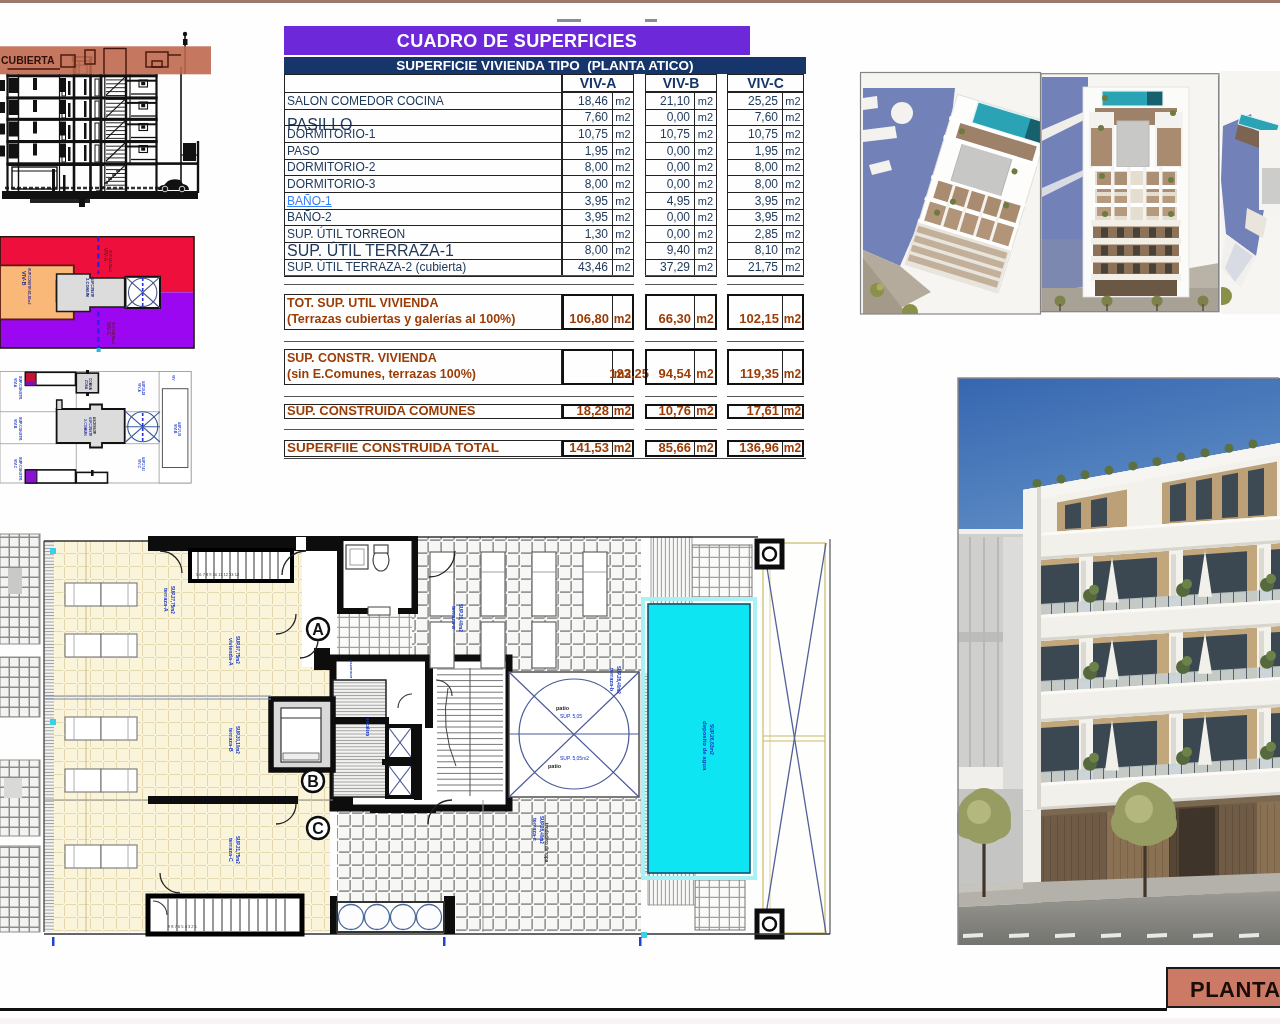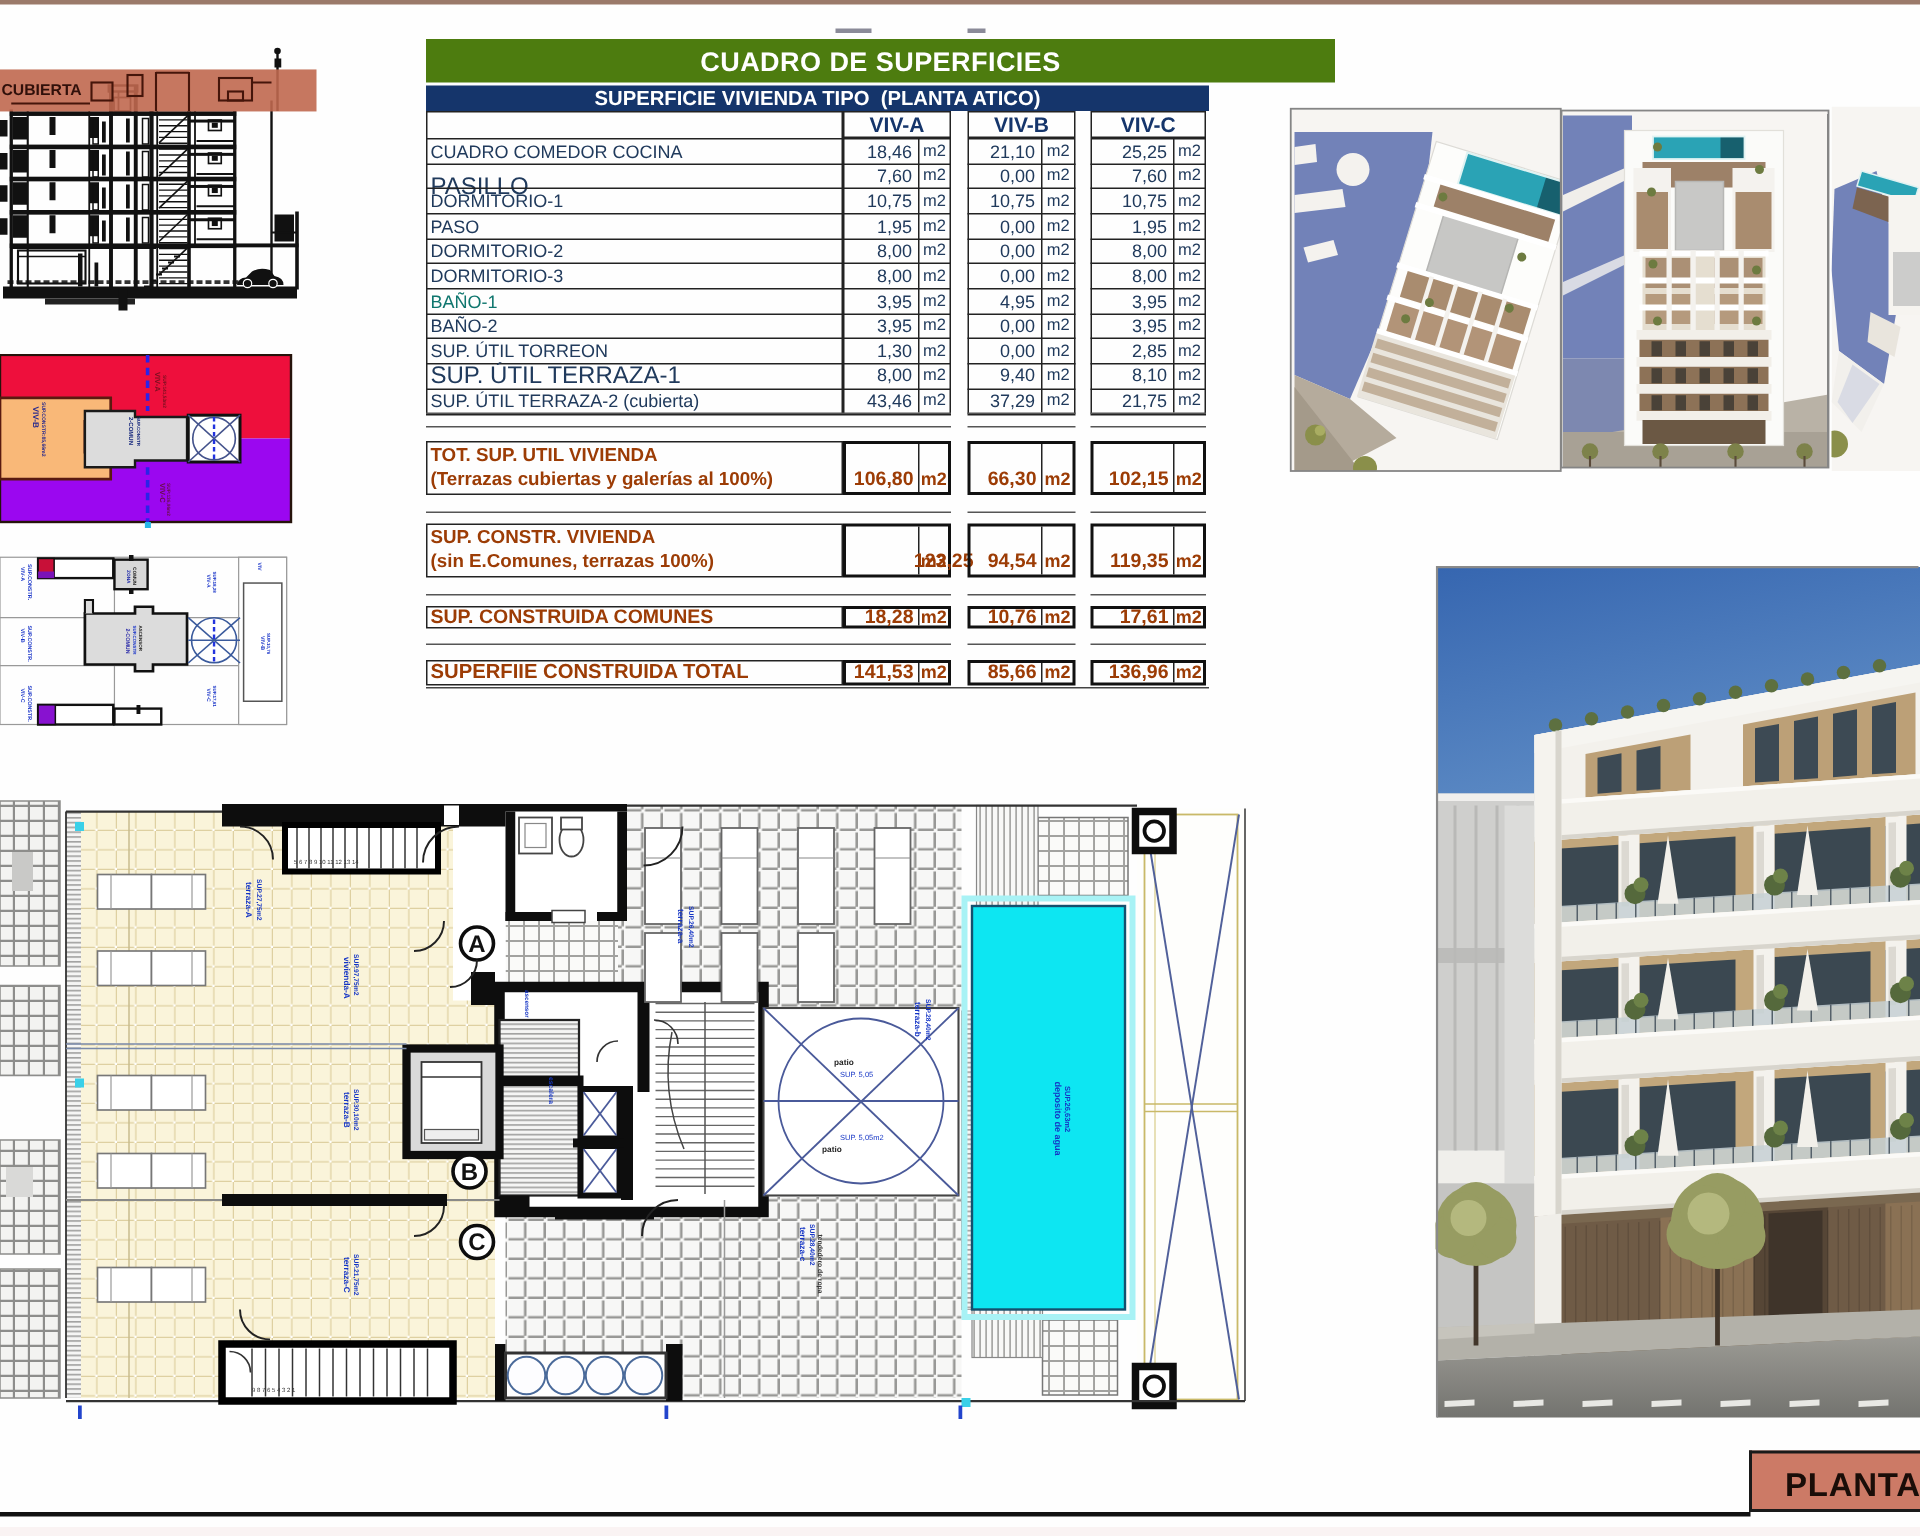--- a/index.html
+++ b/index.html
@@ -155,40 +155,40 @@
 <line x1="168" y1="30" x2="181" y2="30"></line>
 </g>
 <text x="1" y="38.5" font-size="10.5" font-weight="bold" fill="#30100a" font-family="Liberation Sans, sans-serif">CUBIERTA</text>
 </svg>
   </div>
 
   <div class="abs" style="left:557px;top:19px;width:24px;height:3px;background:#8a8a98;"></div>
   <div class="abs" style="left:645px;top:19px;width:12px;height:3px;background:#8a8a98;"></div>
 
   <div class="abs" id="table" style="left:284px;top:26px;width:522px;height:434px;">
-<div style="position:absolute;left:0;top:0;width:606px;height:29px;background:#4d7c0f;color:#fff;text-align:center;font-weight:bold;font-size:18px;line-height:30px;letter-spacing:0.3px;">CUADRO DE SUPERFICIES</div>
+<div style="position:absolute;left:0;top:0;width:466px;height:29px;background:#6d28d9;color:#fff;text-align:center;font-weight:bold;font-size:18px;line-height:30px;letter-spacing:0.3px;">CUADRO DE SUPERFICIES</div>
 <div style="position:absolute;left:0;top:31px;width:522px;height:17px;background:#15356b;color:#fff;text-align:center;font-weight:bold;font-size:13.5px;line-height:17px;">SUPERFICIE VIVIENDA TIPO&nbsp; (PLANTA ATICO)</div>
 <div style="position:absolute;left:278px;top:48px;width:70px;height:16px;border:1px solid #222;color:#15356b;font-weight:bold;font-size:14px;text-align:center;line-height:16px;">VIV-A</div>
 <div style="position:absolute;left:361px;top:48px;width:70px;height:16px;border:1px solid #222;color:#15356b;font-weight:bold;font-size:14px;text-align:center;line-height:16px;">VIV-B</div>
 <div style="position:absolute;left:443px;top:48px;width:75px;height:16px;border:1px solid #222;color:#15356b;font-weight:bold;font-size:14px;text-align:center;line-height:16px;">VIV-C</div>
 <div style="position:absolute;left:0;top:48px;width:276px;height:201.3px;border:1px solid #222;"></div>
 <div style="position:absolute;left:0;top:66.0px;width:278px;height:1px;background:#222;"></div>
-<div style="position:absolute;left:3px;top:67.5px;width:270px;height:15px;color:#203a5c;font-size:12px;line-height:15px;white-space:nowrap;">CUADRO COMEDOR COCINA</div>
+<div style="position:absolute;left:3px;top:67.5px;width:270px;height:15px;color:#203a5c;font-size:12px;line-height:15px;white-space:nowrap;">SALON COMEDOR COCINA</div>
 <div style="position:absolute;left:0;top:82.7px;width:278px;height:1px;background:#222;"></div>
 <div style="position:absolute;left:3px;top:91px;width:270px;height:15px;color:#203a5c;font-size:16px;line-height:15px;white-space:nowrap;">PASILLO</div>
 <div style="position:absolute;left:0;top:99.3px;width:278px;height:1px;background:#222;"></div>
 <div style="position:absolute;left:3px;top:100.8px;width:270px;height:15px;color:#203a5c;font-size:12px;line-height:15px;white-space:nowrap;">DORMITORIO-1</div>
 <div style="position:absolute;left:0;top:116.0px;width:278px;height:1px;background:#222;"></div>
 <div style="position:absolute;left:3px;top:117.5px;width:270px;height:15px;color:#203a5c;font-size:12px;line-height:15px;white-space:nowrap;">PASO</div>
 <div style="position:absolute;left:0;top:132.6px;width:278px;height:1px;background:#222;"></div>
 <div style="position:absolute;left:3px;top:134.1px;width:270px;height:15px;color:#203a5c;font-size:12px;line-height:15px;white-space:nowrap;">DORMITORIO-2</div>
 <div style="position:absolute;left:0;top:149.3px;width:278px;height:1px;background:#222;"></div>
 <div style="position:absolute;left:3px;top:150.8px;width:270px;height:15px;color:#203a5c;font-size:12px;line-height:15px;white-space:nowrap;">DORMITORIO-3</div>
 <div style="position:absolute;left:0;top:166.0px;width:278px;height:1px;background:#222;"></div>
-<div style="position:absolute;left:3px;top:167.5px;width:270px;height:29px;color:#0f766e;font-size:12px;line-height:15px;white-space:nowrap;">BAÑO-1</div>
+<div style="position:absolute;left:3px;top:167.5px;width:270px;height:29px;color:#3b82f6;font-size:12px;line-height:15px;white-space:nowrap;text-decoration:underline;">BAÑO-1</div>
 <div style="position:absolute;left:0;top:182.6px;width:278px;height:1px;background:#222;"></div>
 <div style="position:absolute;left:3px;top:184.1px;width:270px;height:15px;color:#203a5c;font-size:12px;line-height:15px;white-space:nowrap;">BAÑO-2</div>
 <div style="position:absolute;left:0;top:199.3px;width:278px;height:1px;background:#222;"></div>
 <div style="position:absolute;left:3px;top:200.8px;width:270px;height:15px;color:#203a5c;font-size:12px;line-height:15px;white-space:nowrap;">SUP. ÚTIL TORREON</div>
 <div style="position:absolute;left:0;top:215.9px;width:278px;height:1px;background:#222;"></div>
 <div style="position:absolute;left:3px;top:217.4px;width:270px;height:15px;color:#203a5c;font-size:16px;line-height:15px;white-space:nowrap;">SUP. ÚTIL TERRAZA-1</div>
 <div style="position:absolute;left:0;top:232.6px;width:278px;height:1px;background:#222;"></div>
 <div style="position:absolute;left:3px;top:234.1px;width:270px;height:15px;color:#203a5c;font-size:12px;line-height:15px;white-space:nowrap;">SUP. ÚTIL TERRAZA-2 (cubierta)</div>
 <div style="position:absolute;left:278px;top:66px;width:70px;height:183.3px;border:1px solid #222;"></div>
 <div style="position:absolute;left:328px;top:66px;width:1px;height:183.3px;background:#222;"></div>

